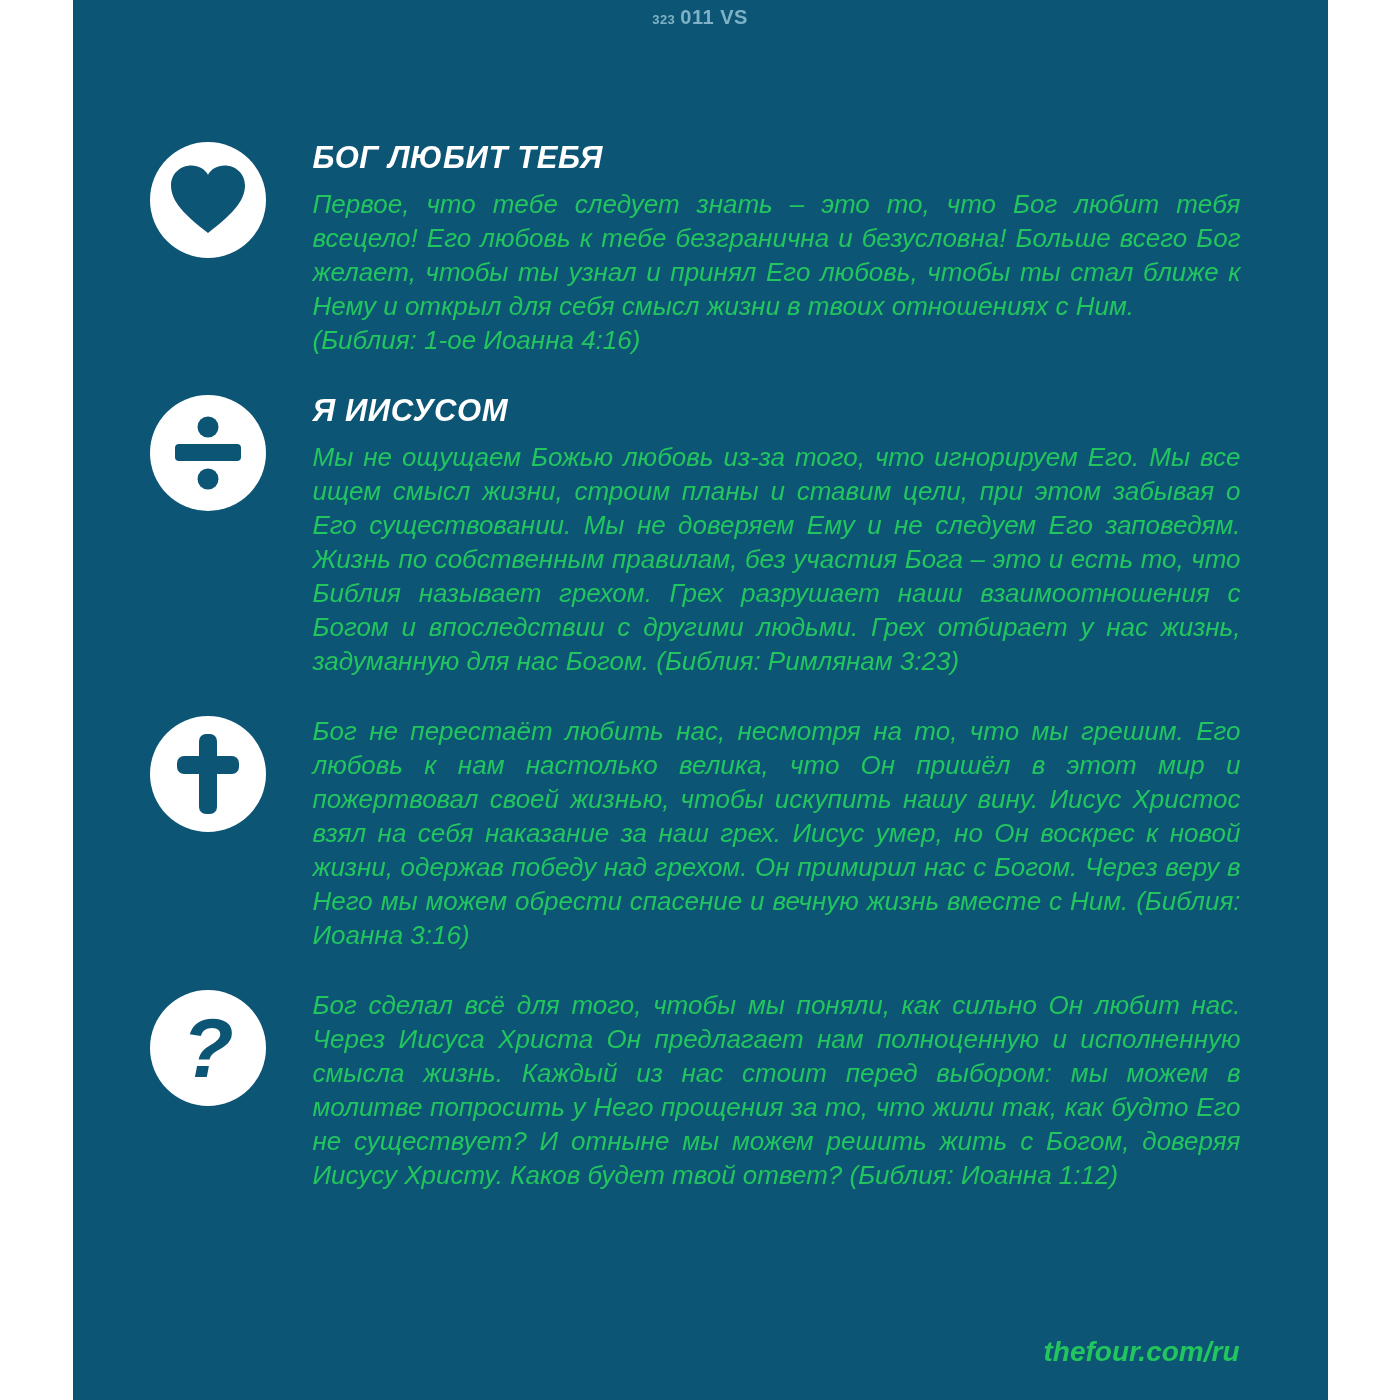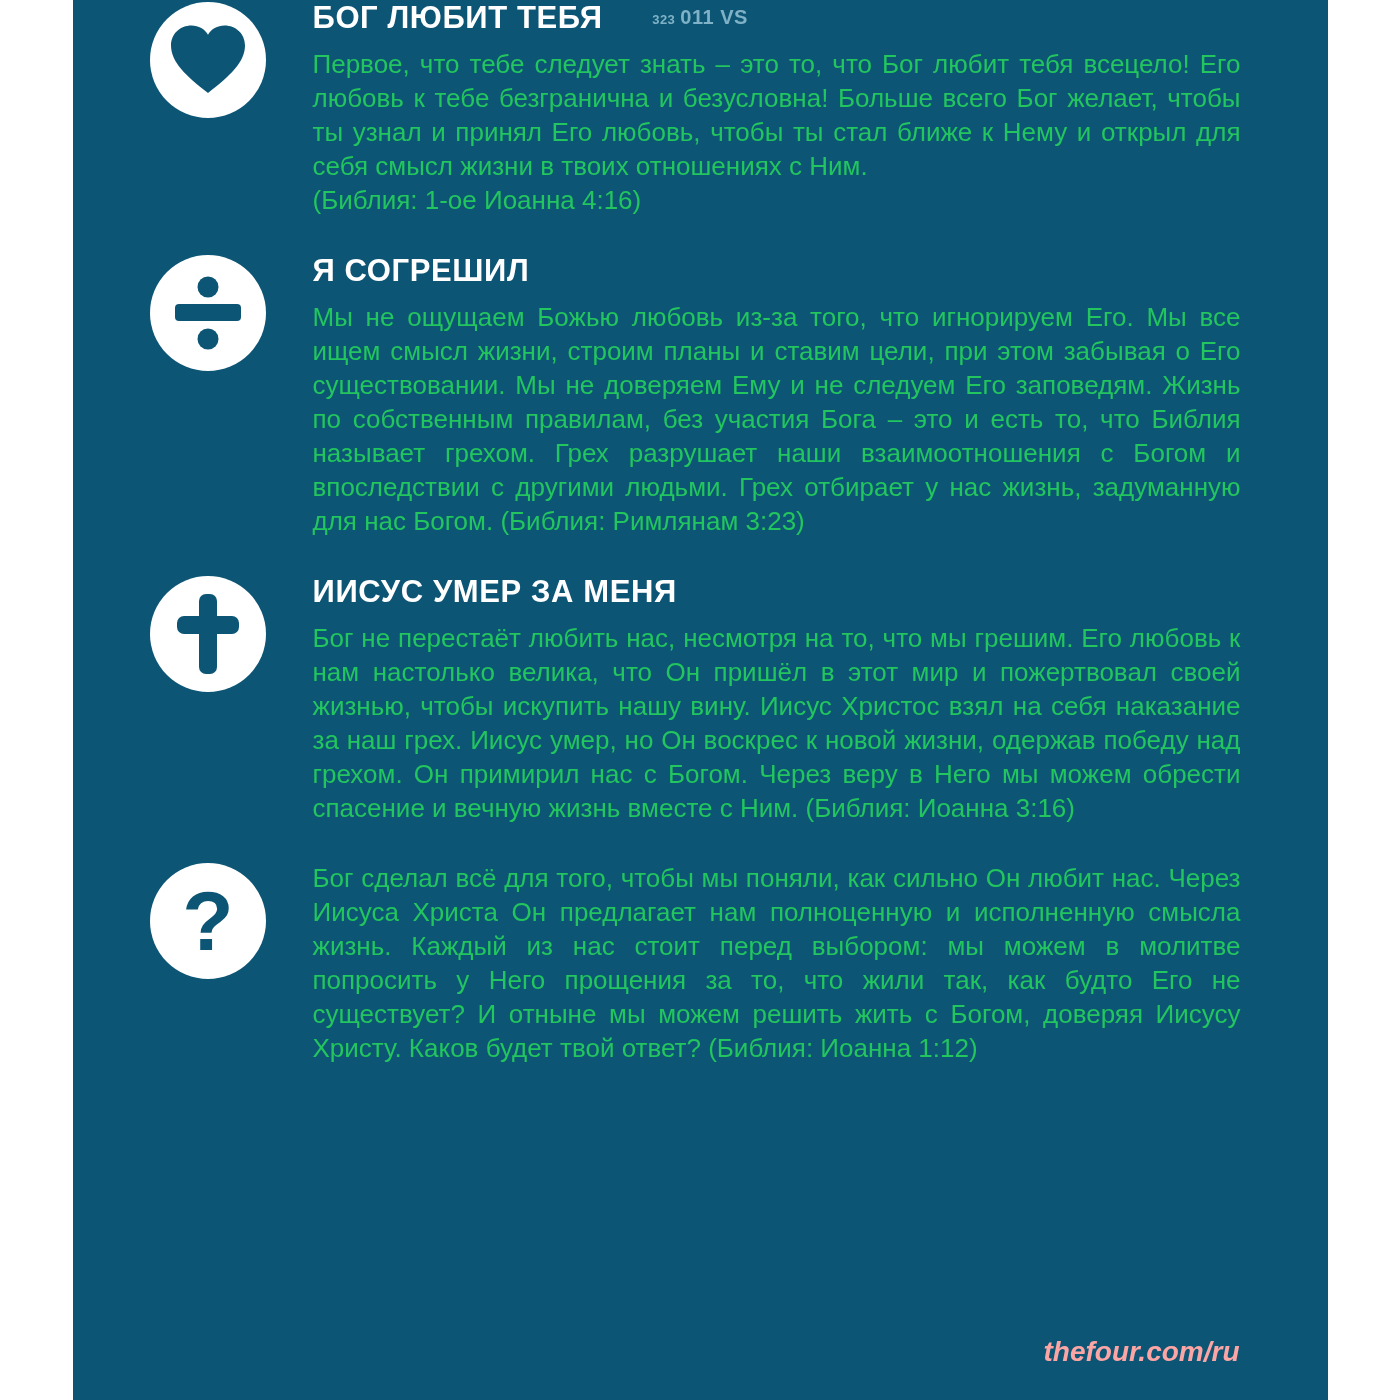--- a/index.html
+++ b/index.html
@@ -28,20 +28,22 @@
     letter-spacing: 0.5px;
     font-weight: 700;
   }
   .top-label .small {
     font-size: 13px;
   }
   .top-label .large {
     font-size: 20px;
   }
   .sections {
+    padding-top: 140px;
+    font-style: italic;
   }
   .section {
     display: flex;
     align-items: flex-start;
     padding-left: 75px;
     padding-right: 87px;
     margin-bottom: 36px;
   }
   .icon-wrap {
     flex: 0 0 120px;
@@ -74,21 +76,21 @@
     text-align: justify;
     white-space: pre-line;
   }
   .footer-url {
     position: absolute;
     right: 88px;
     bottom: 32px;
     font-size: 28px;
     font-style: italic;
     font-weight: 700;
-    color: #fca5a5;
+    color: #22c55e;
   }
 </style>
 </head>
 <body>
 
 <div class="poster">
 
   <div class="top-label">
     <span class="small">323</span>
     <span class="large">011 VS</span>
@@ -113,35 +115,34 @@
     <div class="section">
       <div class="icon-wrap">
         <svg viewBox="0 0 120 120" xmlns="http://www.w3.org/2000/svg" aria-hidden="true">
           <circle cx="60" cy="60" r="58" fill="#ffffff"></circle>
           <circle cx="60" cy="34" r="10.5" fill="#0d5574"></circle>
           <rect x="27" y="51" width="66" height="17" rx="4" fill="#0d5574"></rect>
           <circle cx="60" cy="86" r="10.5" fill="#0d5574"></circle>
         </svg>
       </div>
       <div class="content">
-        <h2 class="section-title">Я СОГРЕШИЛ</h2>
+        <h2 class="section-title">Я ИИСУСОМ</h2>
         <p class="section-body">Мы не ощущаем Божью любовь из-за того, что игнорируем Его. Мы все ищем смысл жизни, строим планы и ставим цели, при этом забывая о Его существовании. Мы не доверяем Ему и не следуем Его заповедям. Жизнь по собственным правилам, без участия Бога – это и есть то, что Библия называет грехом. Грех разрушает наши взаимоотношения с Богом и впоследствии с другими людьми. Грех отбирает у нас жизнь, задуманную для нас Богом. (Библия: Римлянам 3:23)</p>
       </div>
     </div>
 
     <div class="section">
       <div class="icon-wrap">
         <svg viewBox="0 0 120 120" xmlns="http://www.w3.org/2000/svg" aria-hidden="true">
           <circle cx="60" cy="60" r="58" fill="#ffffff"></circle>
           <rect x="51" y="20" width="18" height="80" rx="7" fill="#0d5574"></rect>
           <rect x="29" y="42" width="62" height="18" rx="7" fill="#0d5574"></rect>
         </svg>
       </div>
       <div class="content">
-        <h2 class="section-title">ИИСУС УМЕР ЗА МЕНЯ</h2>
         <p class="section-body">Бог не перестаёт любить нас, несмотря на то, что мы грешим. Его любовь к нам настолько велика, что Он пришёл в этот мир и пожертвовал своей жизнью, чтобы искупить нашу вину. Иисус Христос взял на себя наказание за наш грех. Иисус умер, но Он воскрес к новой жизни, одержав победу над грехом. Он примирил нас с Богом. Через веру в Него мы можем обрести спасение и вечную жизнь вместе с Ним. (Библия: Иоанна 3:16)</p>
       </div>
     </div>
 
     <div class="section">
       <div class="icon-wrap">
         <svg viewBox="0 0 120 120" xmlns="http://www.w3.org/2000/svg" aria-hidden="true">
           <circle cx="60" cy="60" r="58" fill="#ffffff"></circle>
           <text x="60" y="89" text-anchor="middle" font-family="Liberation Sans, DejaVu Sans, sans-serif" font-size="84" font-weight="700" fill="#0d5574">?</text>
         </svg>

